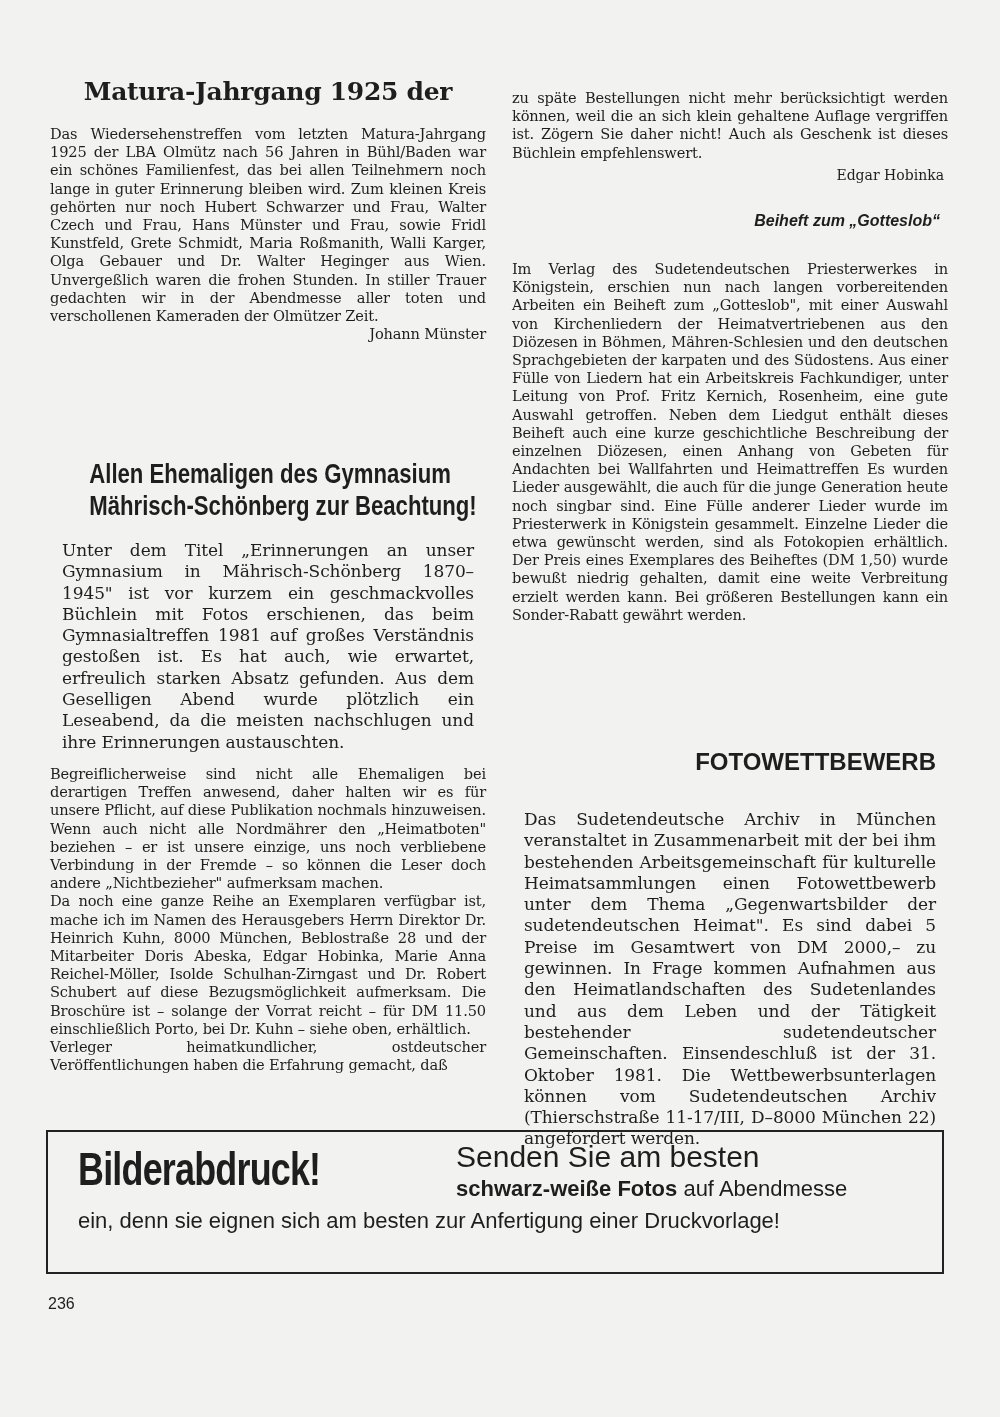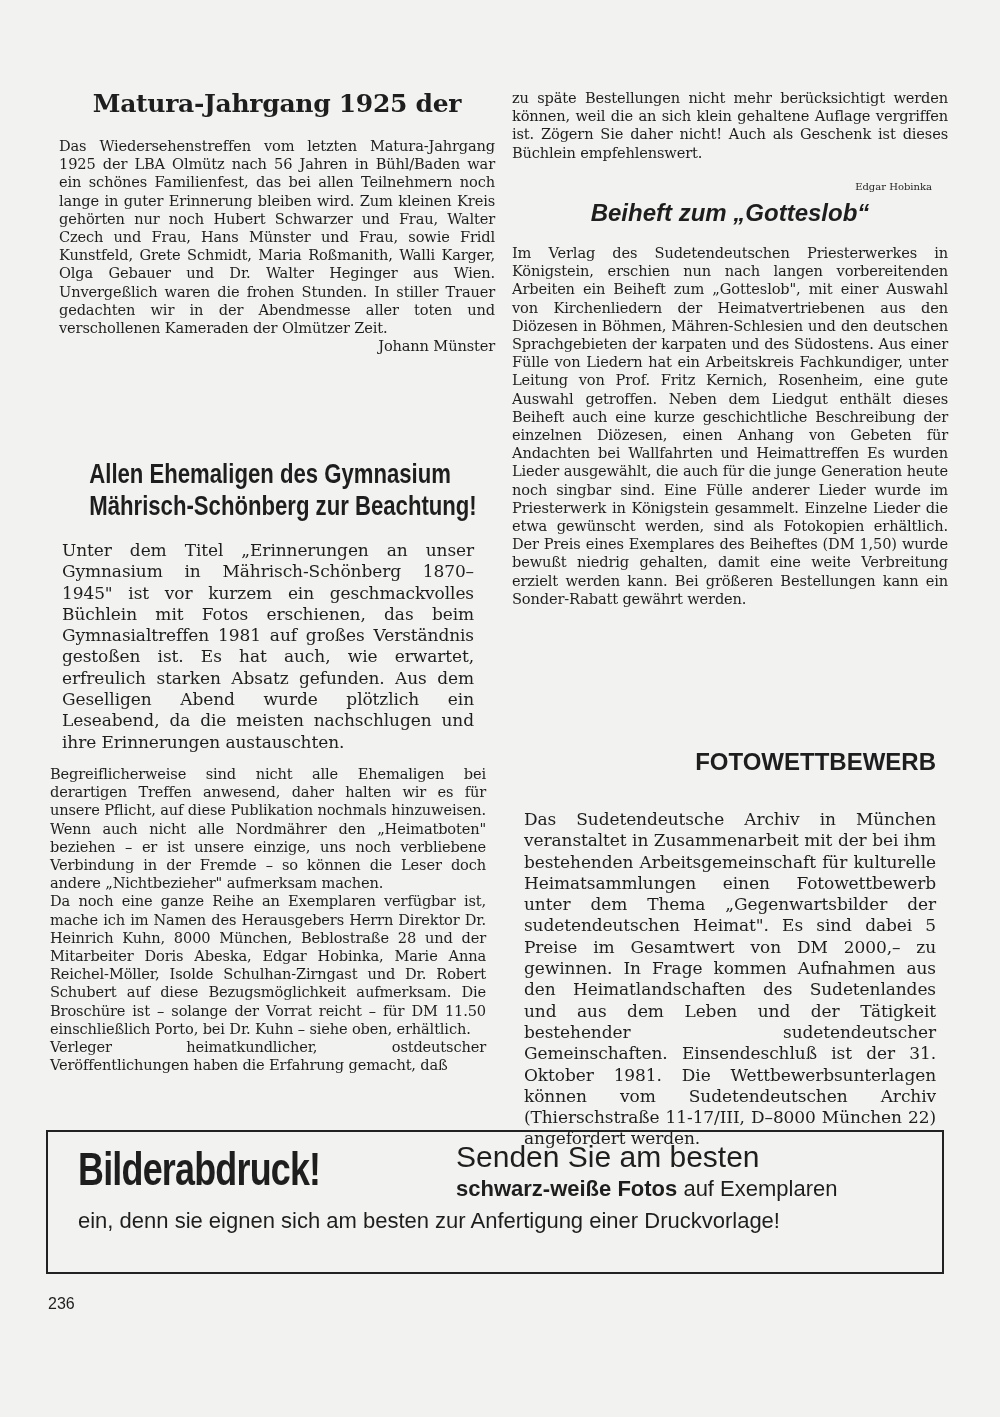--- a/index.html
+++ b/index.html
@@ -32,24 +32,24 @@
     text-align: center;
     margin: 0;
     transform: scaleX(0.82);
     transform-origin: center;
     white-space: nowrap;
   }
   .h-italic {
     font-family: "Liberation Sans", sans-serif;
     font-weight: bold;
     font-style: italic;
-    font-size: 24px;
+    font-size: 16px;
     line-height: 30px;
-    text-align: center;
-    margin: 0;
+    text-align: right;
+    margin: 8px;
   }
   .h-caps {
     font-family: "Liberation Sans", sans-serif;
     font-weight: bold;
     font-size: 24px;
     line-height: 30px;
     text-align: right;
     margin: 12px;
   }
   p.body {
@@ -61,23 +61,23 @@
   }
   p.body-large {
     margin: 12px;
     text-align: justify;
     font-size: 17px;
     line-height: 21.3px;
     letter-spacing: -0.1px;
   }
   .sig {
     text-align: right;
-    font-size: 10px;
+    font-size: 14px;
     line-height: 18.2px;
-    margin: 16px;
+    margin: 4px;
   }
   .sig-inline { float: right; }
 
   .ad-box {
     position: absolute;
     left: 46px; top: 1130px;
     width: 898px; height: 144px;
     border: 2px solid #222;
     box-sizing: border-box;
     font-family: "Liberation Sans", sans-serif;
@@ -119,21 +119,21 @@
     position: absolute;
     left: 48px; top: 1295px;
     font-size: 16px;
     font-family: Liberation Sans, sans-serif;
     text-align: right;
   }
 </style>
 </head>
 <body>
 
-<div class="col col-left" style="top: 88px; margin-left: 9px;">
+<div class="col col-left" style="top: 76px;">
   <h1 class="h-serif">
     <span>Matura-Jahrgang 1925 der</span><br>
   </h1>
   <div style="height: 18px;"></div>
   <p class="body">
     <span>Das Wiedersehenstreffen vom letzten Matura-Jahrgang 1925 der LBA Olmütz nach 56 Jahren in Bühl/Baden war ein schönes Familienfest, das bei allen Teilnehmern noch lange in guter Erinnerung bleiben wird. Zum kleinen Kreis gehörten nur noch Hubert Schwarzer und Frau, Walter Czech und Frau, Hans Münster und Frau, sowie Fridl Kunstfeld, Grete Schmidt, Maria Roßmanith, Walli Karger, Olga Gebauer und Dr. Walter Heginger aus Wien. Unvergeßlich waren die frohen Stunden. In stiller Trauer gedachten wir in der Abendmesse aller toten und verschollenen Kameraden der Olmützer Zeit.</span>
     <span class="sig-inline">Johann Münster</span>
   </p>
 </div>
 
@@ -163,18 +163,18 @@
 <div class="col col-right" style="top: 735px;">
   <h2 class="h-caps">FOTOWETTBEWERB</h2>
   <div style="height: 8px;"></div>
   <p class="body-large">Das Sudetendeutsche Archiv in München veranstaltet in Zusammenarbeit mit der bei ihm bestehenden Arbeitsgemeinschaft für kulturelle Heimatsammlungen einen Fotowettbewerb unter dem Thema „Gegenwartsbilder der sudetendeutschen Heimat". Es sind dabei 5 Preise im Gesamtwert von DM 2000,– zu gewinnen. In Frage kommen Aufnahmen aus den Heimatlandschaften des Sudetenlandes und aus dem Leben und der Tätigkeit bestehender sudetendeutscher Gemeinschaften. Einsendeschluß ist der 31. Oktober 1981. Die Wettbewerbsunterlagen können vom Sudetendeutschen Archiv (Thierschstraße 11-17/III, D–8000 München 22) angefordert werden.</p>
 </div>
 
 <div class="ad-box">
   <div class="ad-title">Bilderabdruck!</div>
   <div class="ad-line1">Senden Sie am besten</div>
   <div class="ad-line2">
-    <span class="strong">schwarz-weiße Fotos</span><span> auf Exemplaren</span>
+    <span class="strong">schwarz-weiße Fotos</span><span> auf Abendmesse</span>
   </div>
   <div class="ad-line3">ein, denn sie eignen sich am besten zur Anfertigung einer Druckvorlage!</div>
 </div>
 
 <div class="page-number">236</div>
 
 </body></html>

